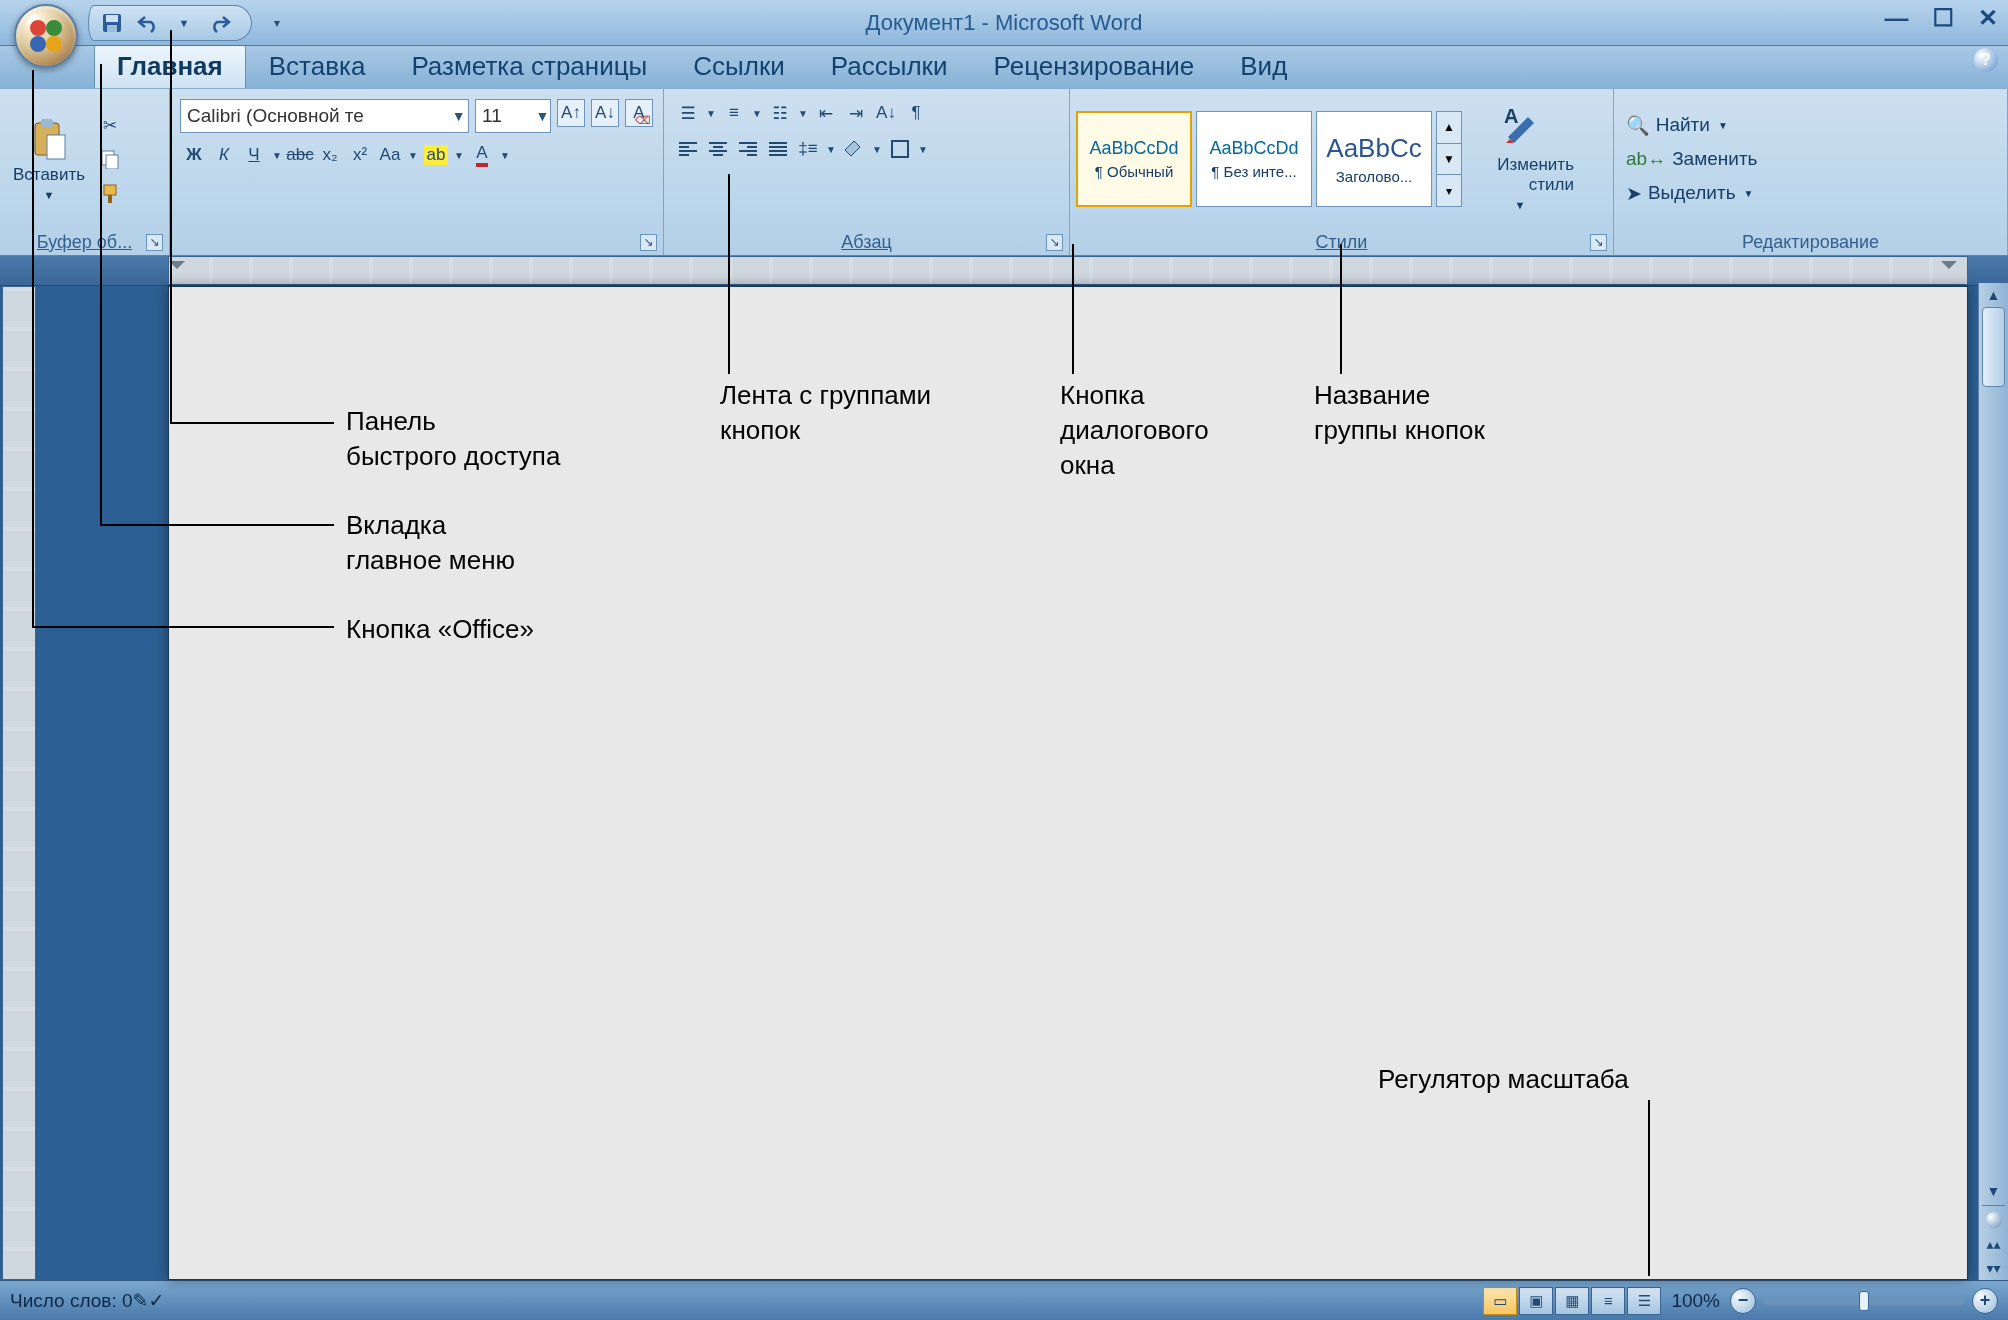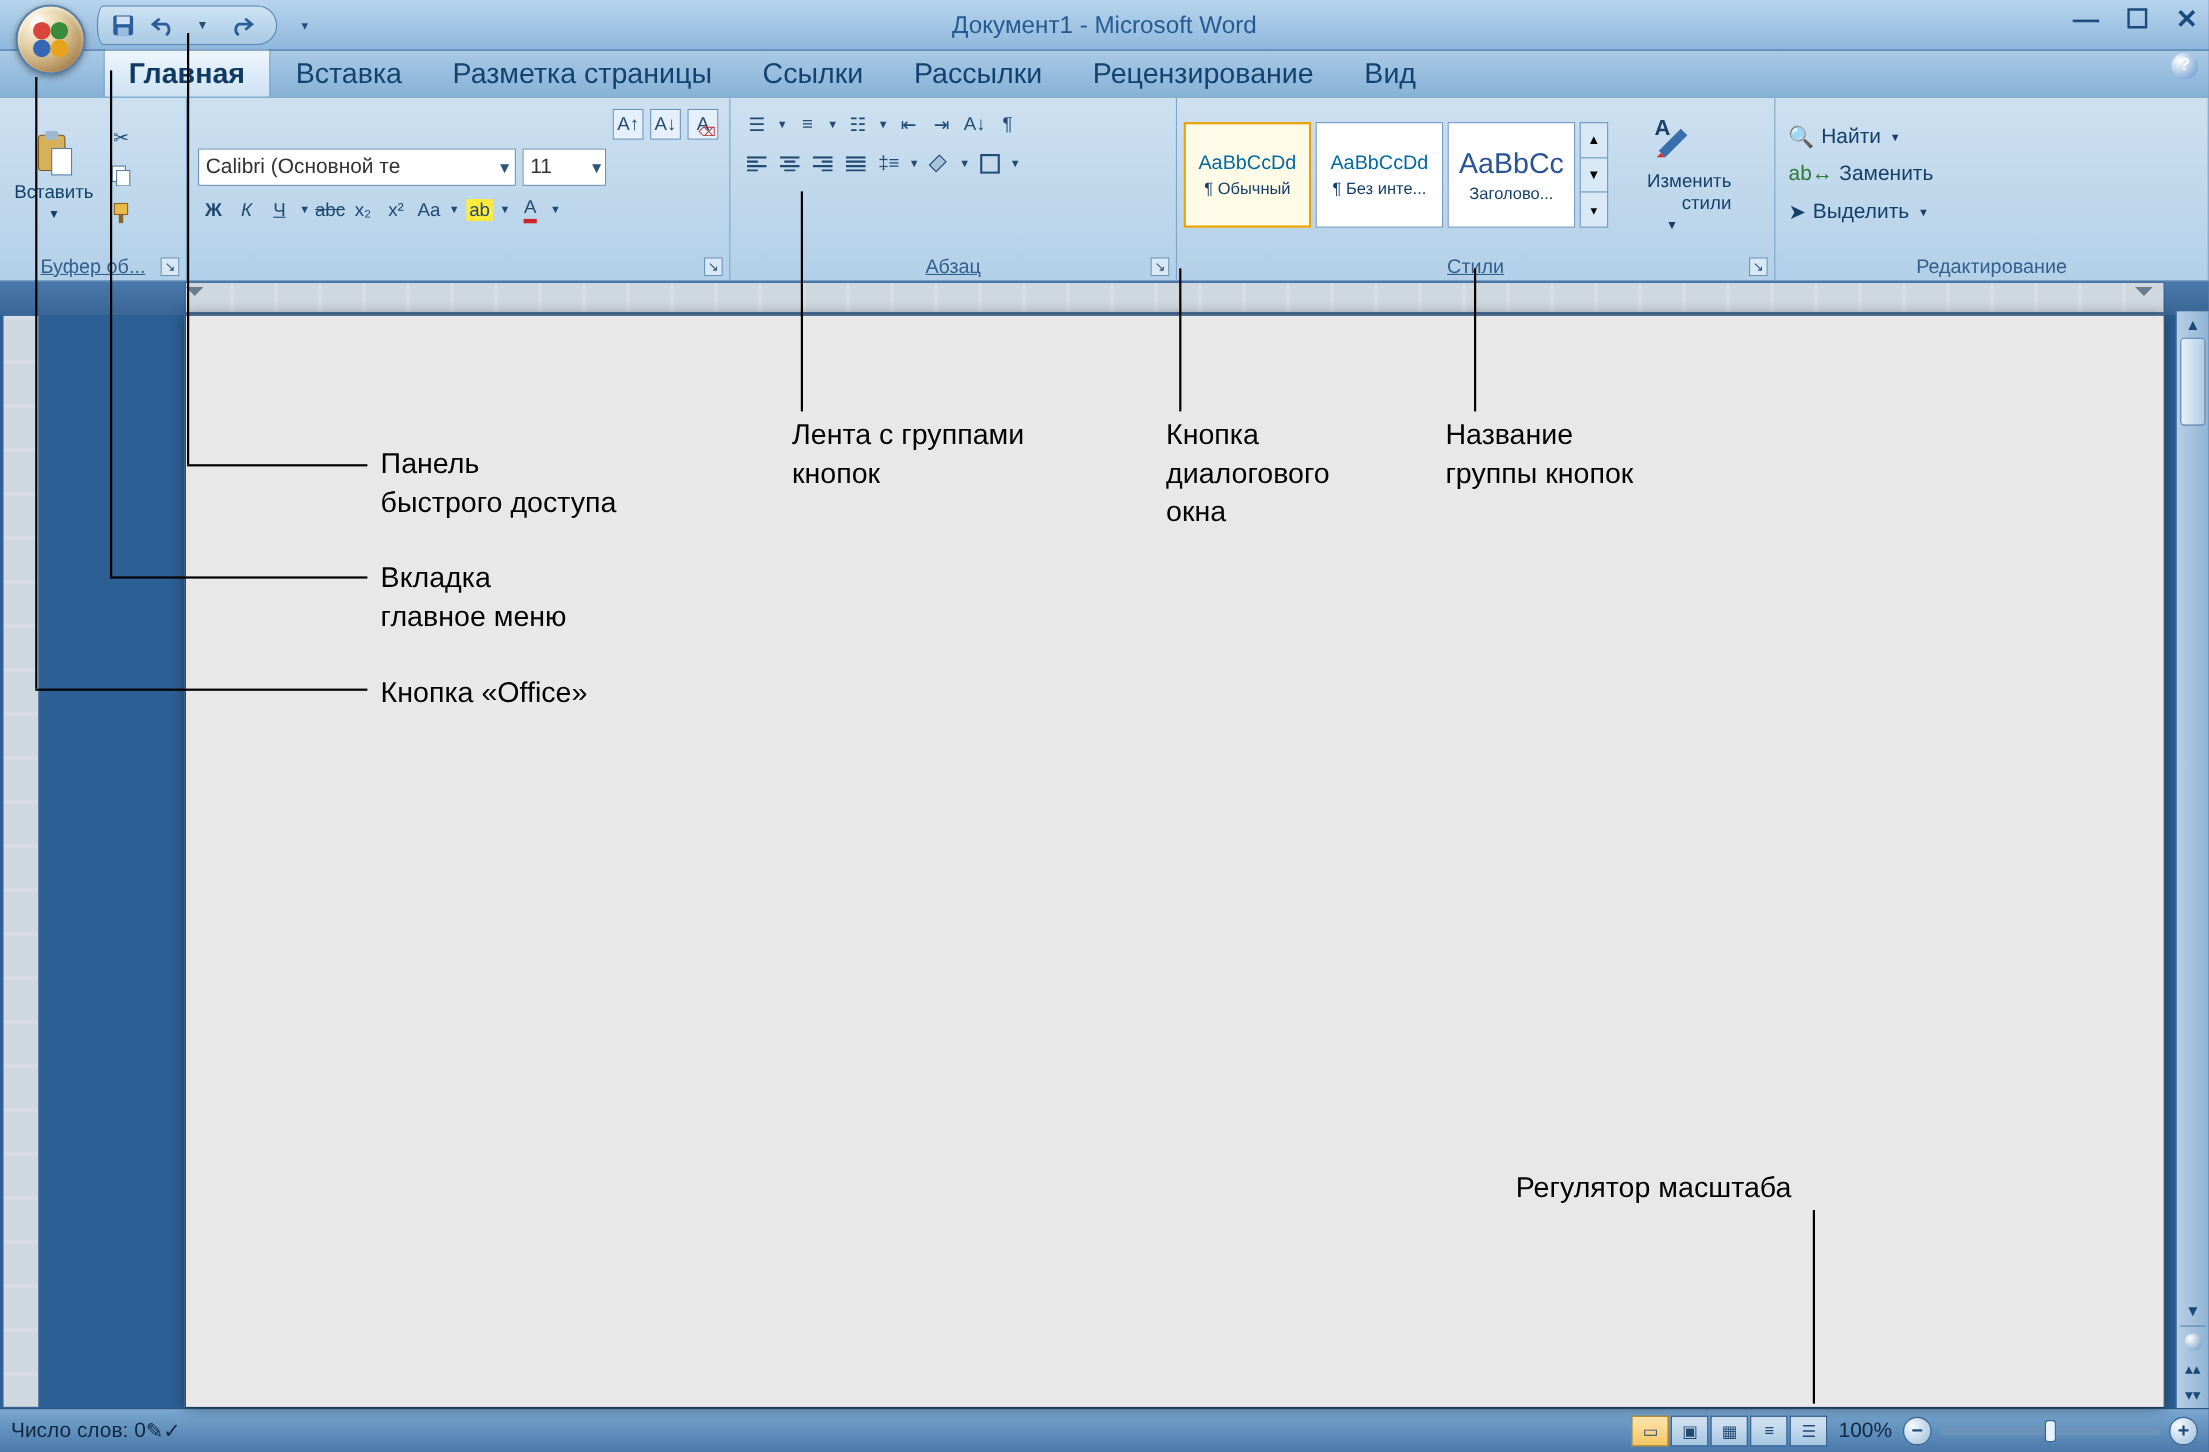--- a/index.html
+++ b/index.html
@@ -42,21 +42,21 @@
   background:#d8e8f5; font:12px/14px Arial; text-align:center; color:#30567c; }
 
 .big-btn { display:flex; flex-direction:column; align-items:center; justify-content:center;
   width:86px; height:128px; font-size:17px; color:#153f68; gap:4px; }
 .big-btn .ico { width:44px; height:44px; }
 
 .column { display:flex; flex-direction:column; gap:6px; justify-content:center; height:124px; }
 .small-btn { width:28px; height:28px; display:flex; align-items:center; justify-content:center;
   border:1px solid transparent; color:#234a73; font-size:17px; }
 
-.combo { height:34px; border:1px solid #6d95bc; background:#fff; display:flex; align-items:center;margin-top:36px; }
+.combo { height:34px; border:1px solid #6d95bc; background:#fff; display:flex; align-items:center; }
 .combo input { border:none; outline:none; height:100%; padding:0 6px; font-size:19px; color:#333; background:transparent; }
 .combo .arrow { width:20px; text-align:center; color:#2b547e; font-size:14px; }
 
 .row-btns { display:flex; gap:2px; }
 .style-box { width:116px; height:96px; border:1px solid #6d95bc; background:#fff;
   display:flex; flex-direction:column; align-items:center; justify-content:center; padding:2px; }
 .style-box.sel { border:2px solid #e7a200; background:#fffbe6; }
 .style-box .sample { font-size:18px; color:#0369a1; }
 .style-box .lbl { font-size:15px; color:#153f68; margin-top:4px; display:flex; align-items:center; gap:3px; }
 .style-arrows { width:26px; display:flex; flex-direction:column; border:1px solid #6d95bc; background:#d9e8f5; }

